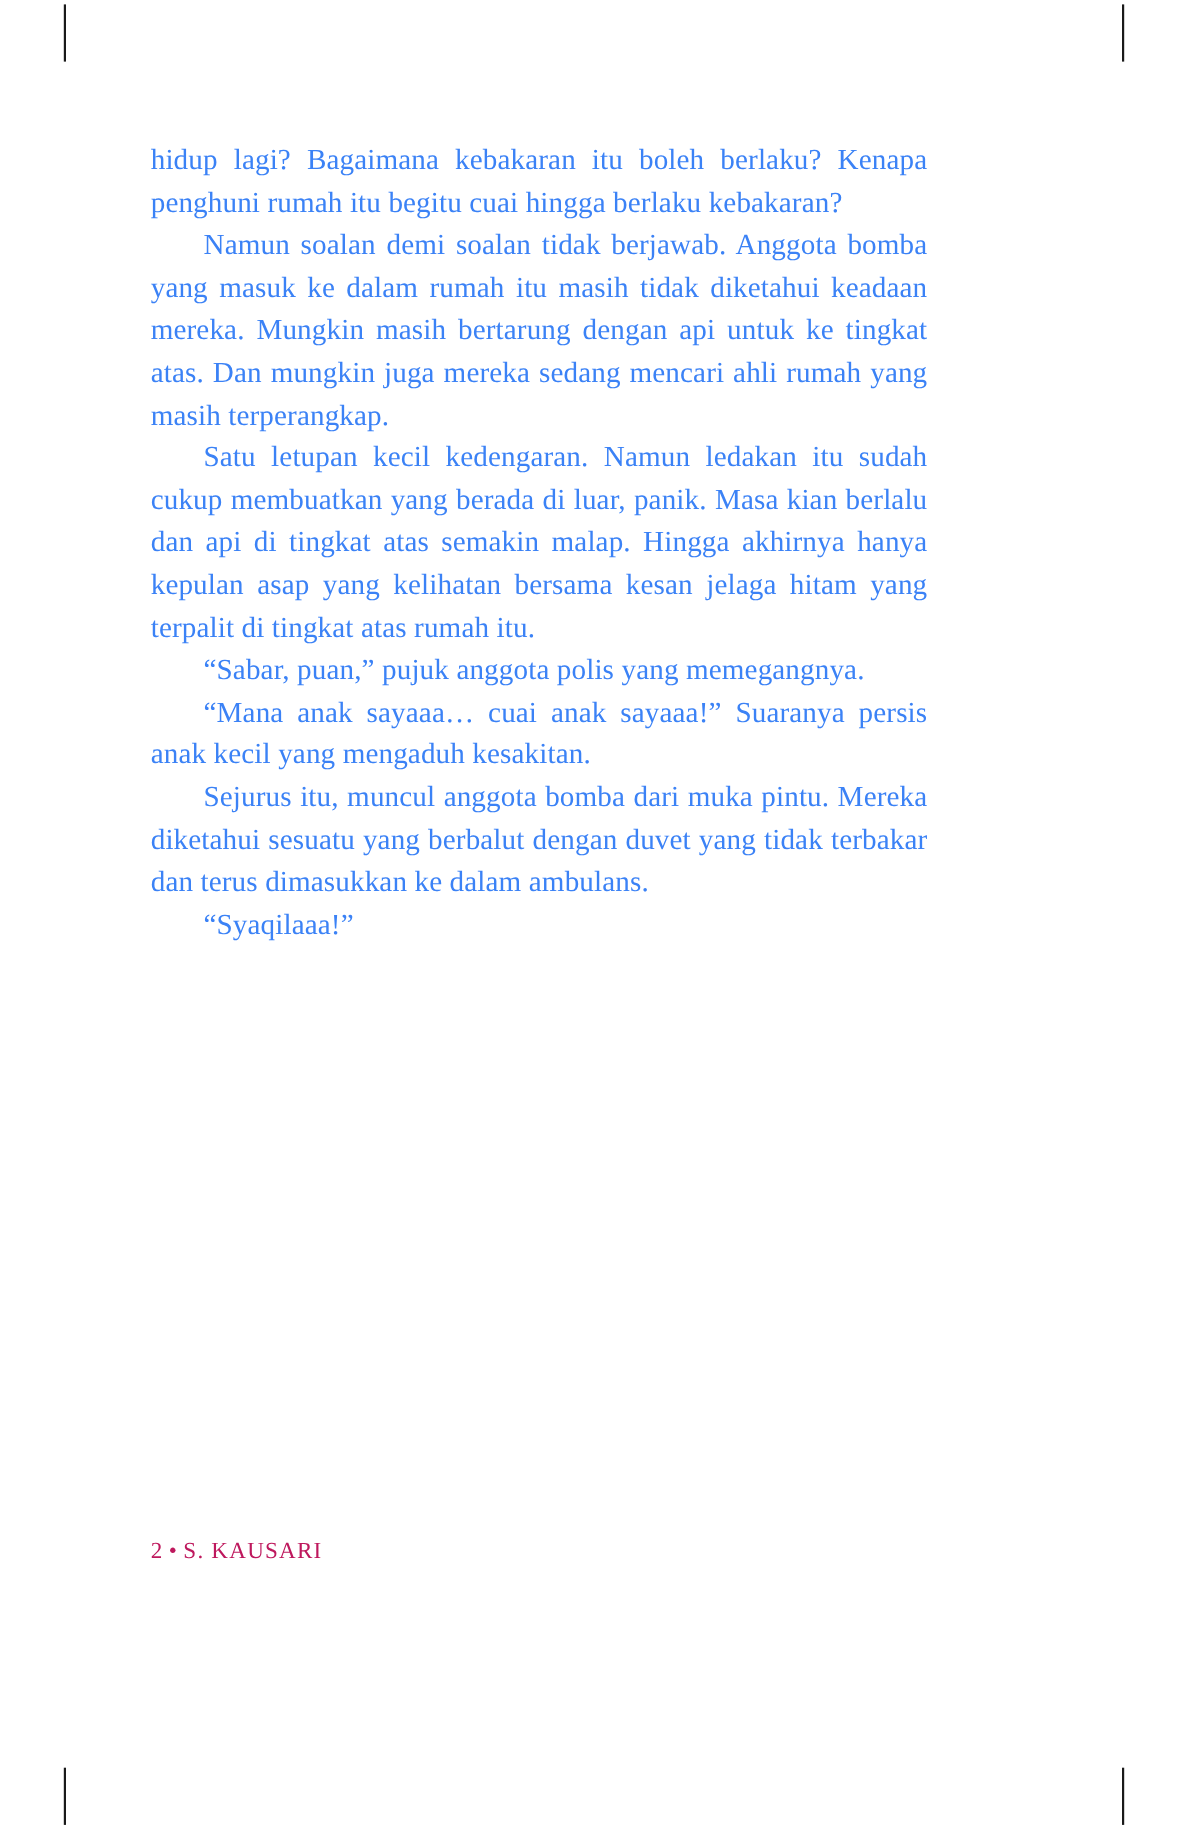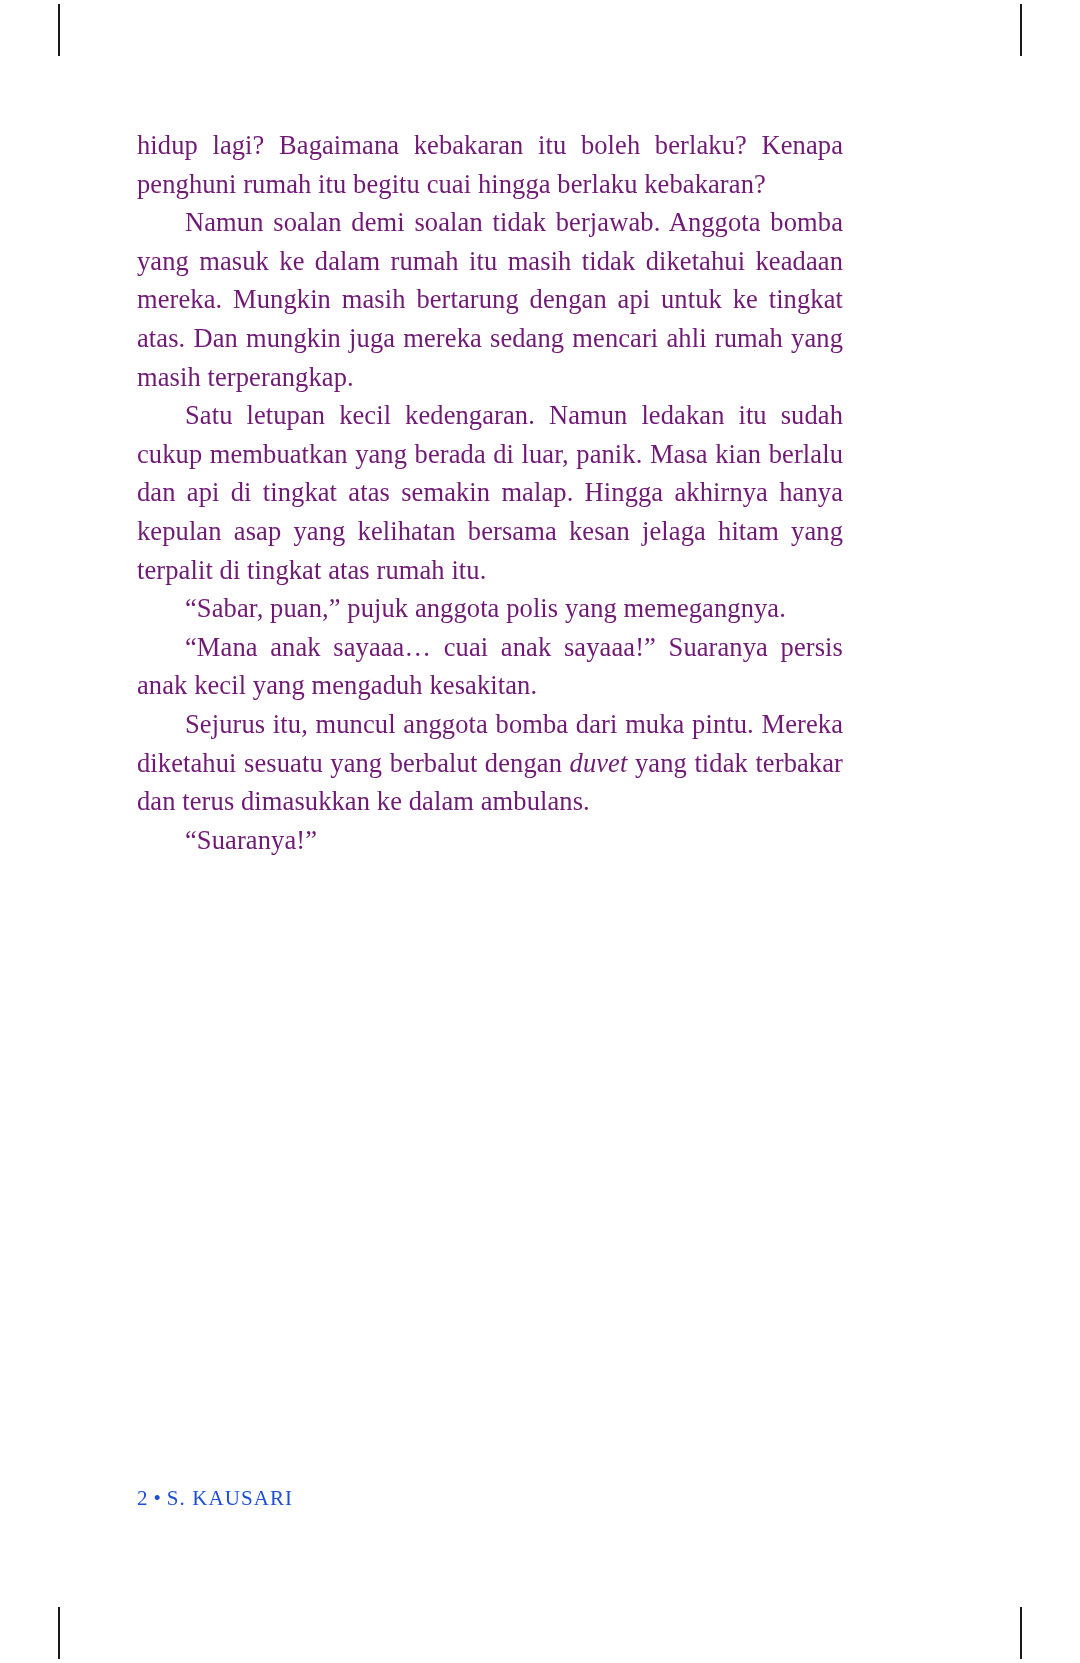--- a/index.html
+++ b/index.html
@@ -35,44 +35,43 @@
     top: 126px;
     width: 706px;
   }
 
   p.para {
     margin: 0;
     text-align: justify;
     text-justify: inter-word;
     font-size: 26.5px;
     line-height: 38.6px;
-    color: #701a75;
+    color: #3b82f6;
     text-indent: 0;
     hyphens: none;
     letter-spacing: 0.1px;
   }
   p.para.indent {
     text-indent: 48px;
   }
   p.para .it {
-    font-style: italic;
     margin-top: 36px;
   }
   
   p.para { text-align-last: left; }
 
   
   .footer {
     position: absolute;
     left: 137px;
-    top: 1486px;
+    top: 1397px;
     font-family: "Liberation Serif", "DejaVu Serif", serif;
     font-size: 21px;
     letter-spacing: 0.9px;
-    color: #1d4ed8;
+    color: #be185d;
   }
   .footer .sep { margin: 0 5px; }
   .footer .pagenum { }
   .footer .author {
     font-variant: small-caps;
     letter-spacing: 1.1px;
   }
 </style>
 </head>
 <body>
@@ -84,20 +83,20 @@
   <div class="crop v crop-bl-v"></div>
   <div class="crop v crop-br-v"></div>
 
   <div class="textblock" id="bodyblock">
       <p class="para">hidup lagi? Bagaimana kebakaran itu boleh berlaku? Kenapa penghuni rumah itu begitu cuai hingga berlaku kebakaran?</p>
       <p class="para indent">Namun soalan demi soalan tidak berjawab. Anggota bomba yang masuk ke dalam rumah itu masih tidak diketahui keadaan mereka. Mungkin masih bertarung dengan api untuk ke tingkat atas. Dan mungkin juga mereka sedang mencari ahli rumah yang masih terperangkap.</p>
       <p class="para indent">Satu letupan kecil kedengaran. Namun ledakan itu sudah cukup membuatkan yang berada di luar, panik. Masa kian berlalu dan api di tingkat atas semakin malap. Hingga akhirnya hanya kepulan asap yang kelihatan bersama kesan jelaga hitam yang terpalit di tingkat atas rumah itu.</p>
       <p class="para indent">“Sabar, puan,” pujuk anggota polis yang memegangnya.</p>
       <p class="para indent">“Mana anak sayaaa… cuai anak sayaaa!” Suaranya persis anak kecil yang mengaduh kesakitan.</p>
       <p class="para indent"><span>Sejurus itu, muncul anggota bomba dari muka pintu. Mereka diketahui sesuatu yang berbalut dengan </span><span class="it">duvet</span><span> yang tidak terbakar dan terus dimasukkan ke dalam ambulans.</span></p>
-      <p class="para indent">“Suaranya!”</p>
+      <p class="para indent">“Syaqilaaa!”</p>
     </div>
 
   <div class="footer">
     <span class="pagenum">2</span><span class="sep">•</span><span class="author">S. KAUSARI</span>
   </div>
 
 </div>
 
 </body></html>

